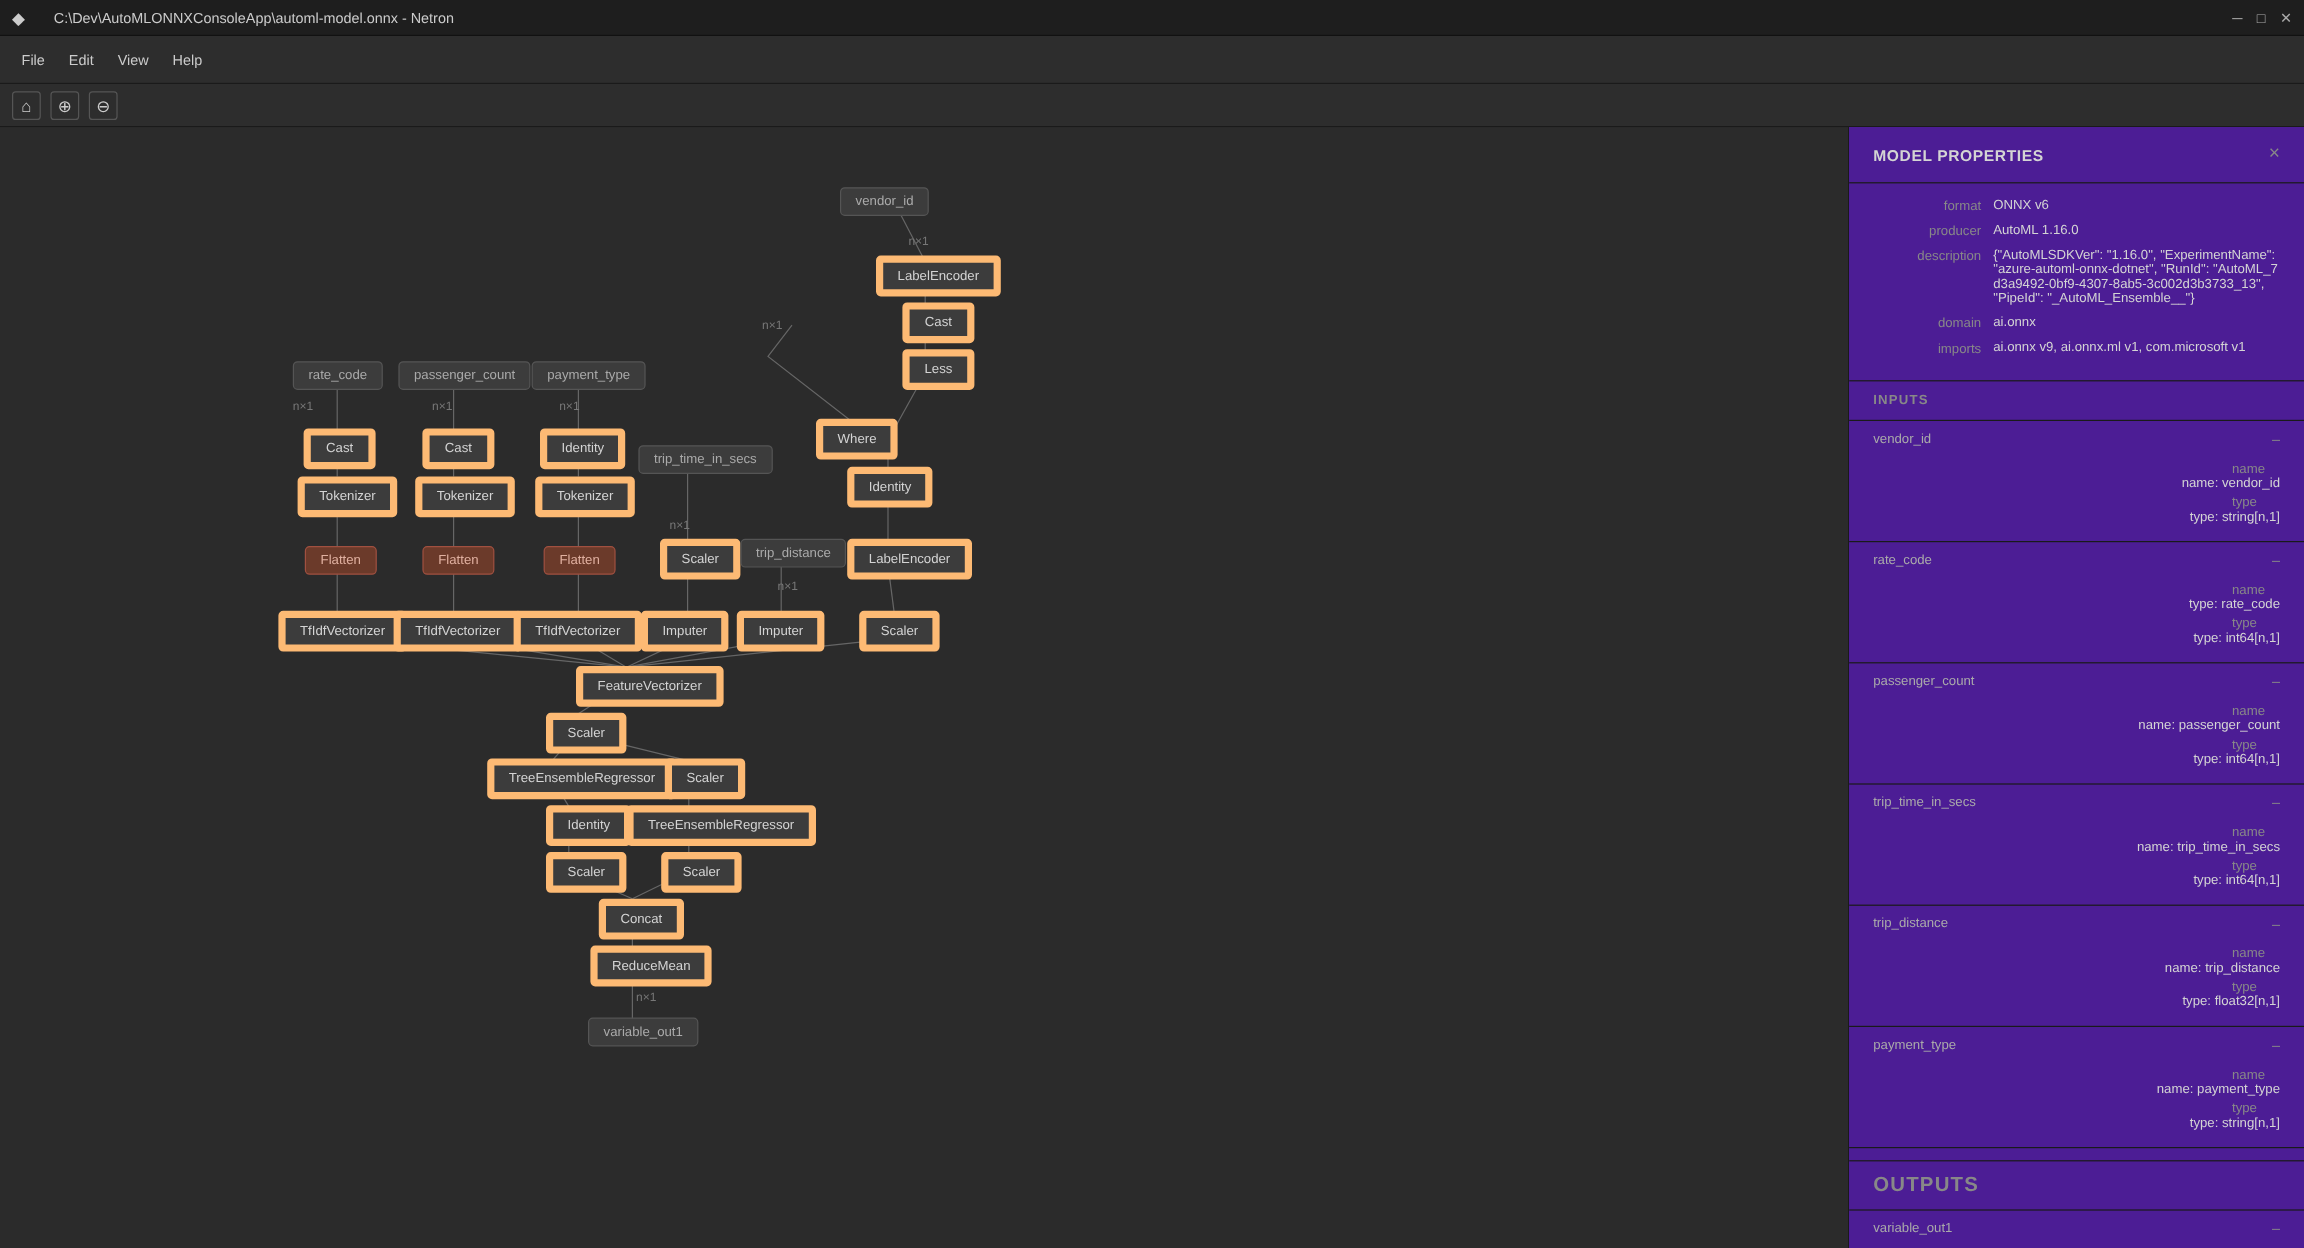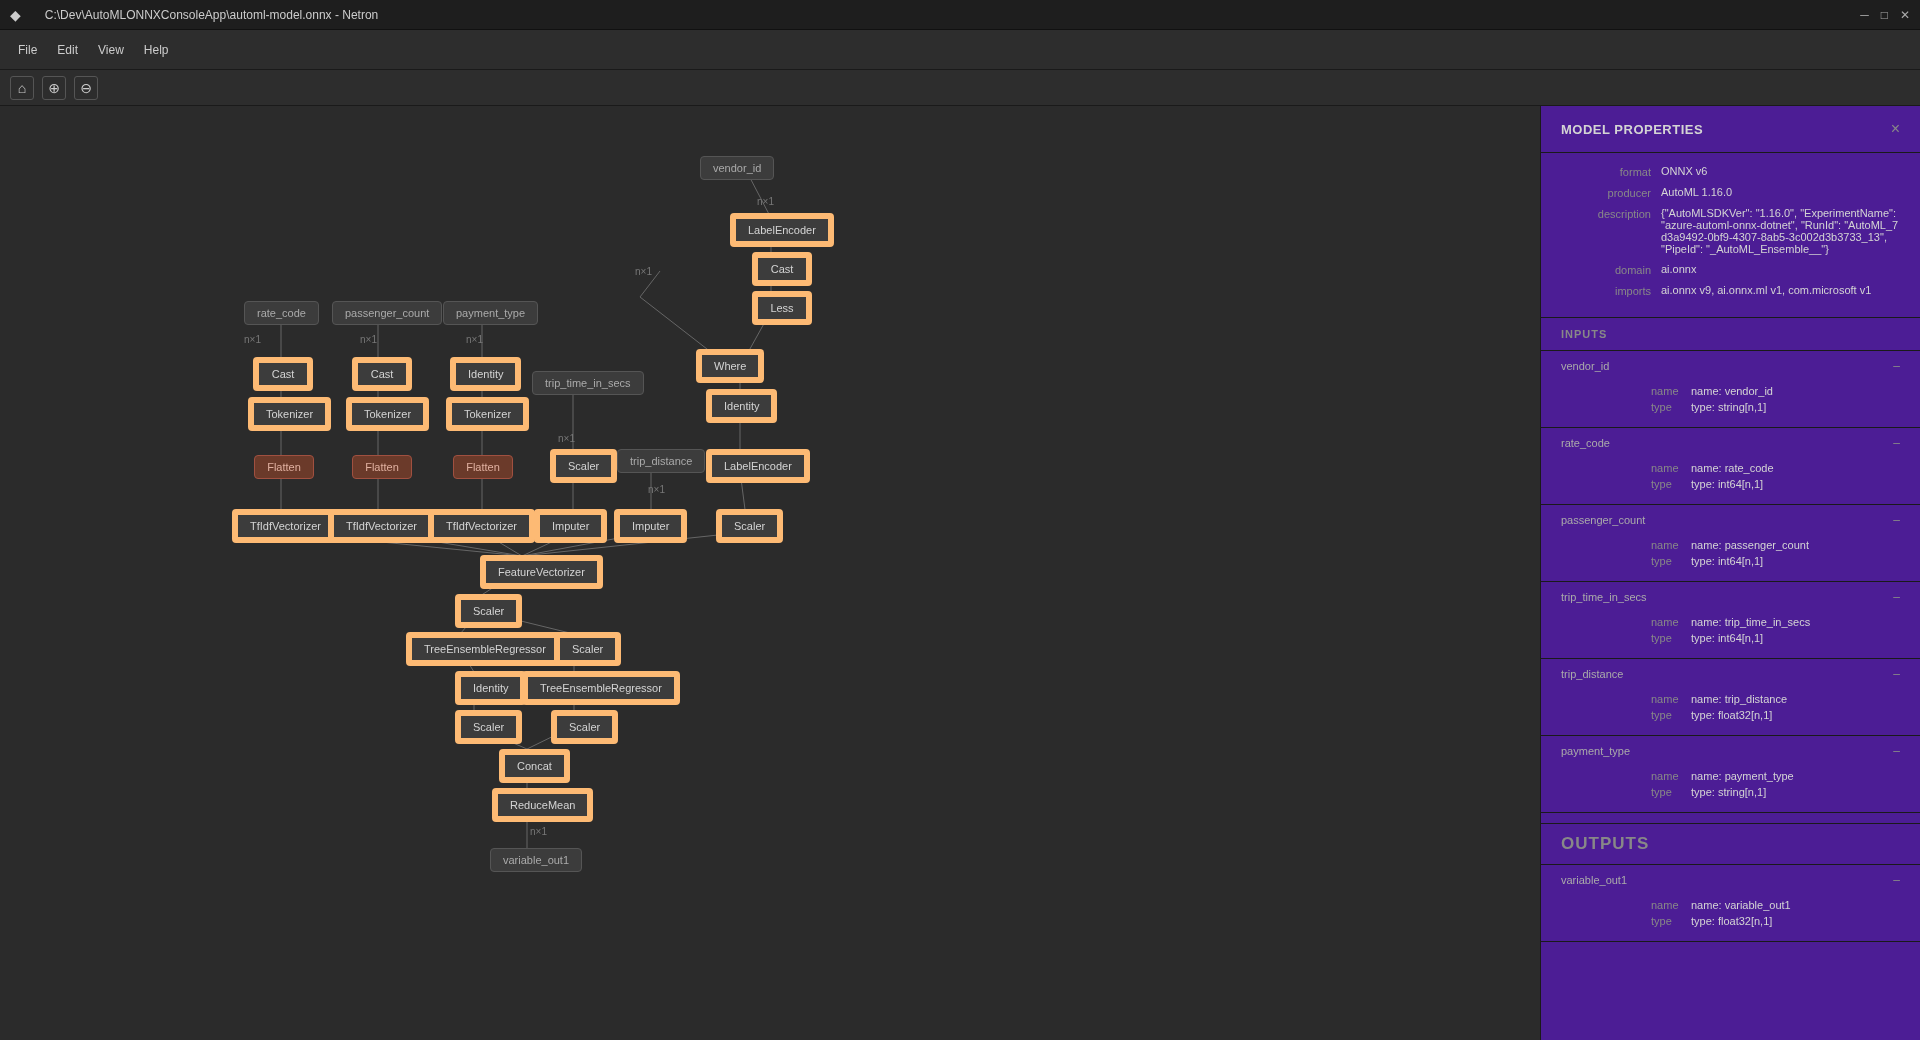--- a/index.html
+++ b/index.html
@@ -198,20 +198,21 @@
       color: #888;
       font-size: 12px;
     }
     .input-item-details {
       padding: 4px 20px 10px 110px;
     }
     .input-detail-row {
       display: flex;
       align-items: flex-end;
       margin-bottom: 4px;
+      flex-direction: column;
     }
     .input-detail-label {
       color: #888;
       min-width: 40px;
       font-size: 11px;
     }
     .input-detail-value {
       color: #d4d4d4;
       font-size: 11px;
     }
@@ -327,21 +328,21 @@
     <div class="edge-label" style="left:530px;top:720px">n×1</div>
 
     <div class="node input-node" style="left:700px;top:50px">vendor_id</div>
 
     <div class="node op-node" style="left:730px;top:107px">LabelEncoder</div>
 
     <div class="node op-node" style="left:752px;top:146px">Cast</div>
 
     <div class="node op-node" style="left:752px;top:185px">Less</div>
 
-    <div class="node op-node" style="left:696px;top:243px">Where</div>
+    <div class="node op-node" style="left:680px;top:243px">Where</div>
 
     <div class="node op-node" style="left:706px;top:283px">Identity</div>
 
     <div class="node op-node" style="left:706px;top:343px">LabelEncoder</div>
 
     <div class="node op-node" style="left:716px;top:403px">Scaler</div>
 
     <div class="node input-node" style="left:244px;top:195px">rate_code</div>
 
     <div class="node input-node" style="left:332px;top:195px">passenger_count</div>
@@ -452,21 +453,21 @@
       </div>
 
       <div class="input-item">
         <div class="input-item-header">
           <span class="input-item-name">rate_code</span>
           <span class="input-item-toggle">–</span>
         </div>
         <div class="input-item-details">
           <div class="input-detail-row">
             <span class="input-detail-label">name</span>
-            <span class="input-detail-value">name: rate_code</span>
+            <span class="input-detail-value">type: rate_code</span>
           </div>
           <div class="input-detail-row">
             <span class="input-detail-label">type</span>
             <span class="input-detail-value">type: int64[n,1]</span>
           </div>
         </div>
       </div>
 
       <div class="input-item">
         <div class="input-item-header">

